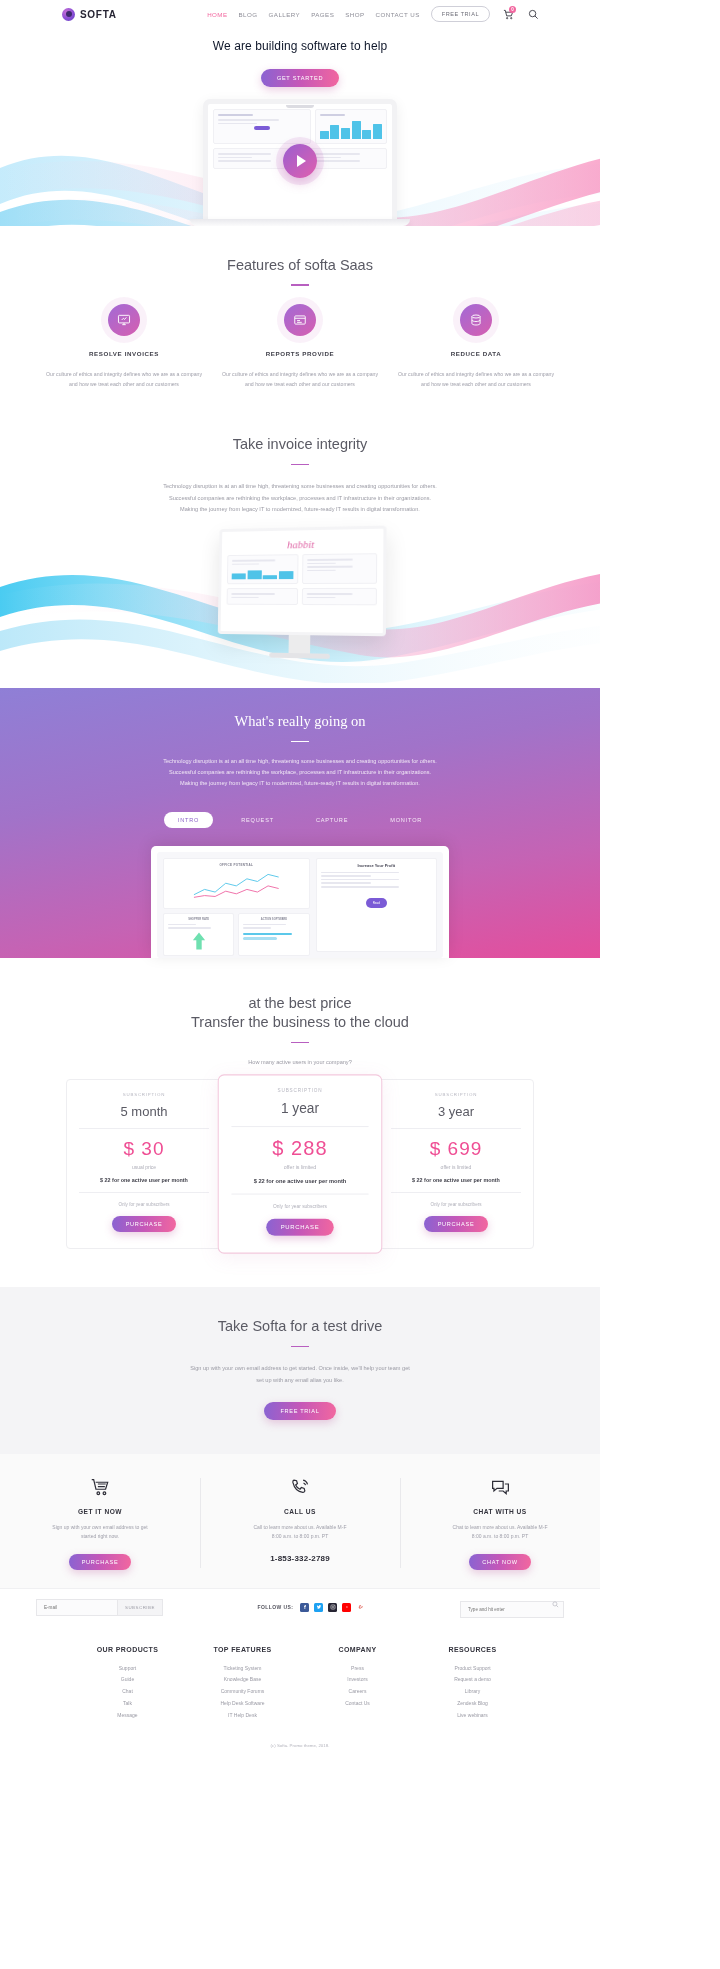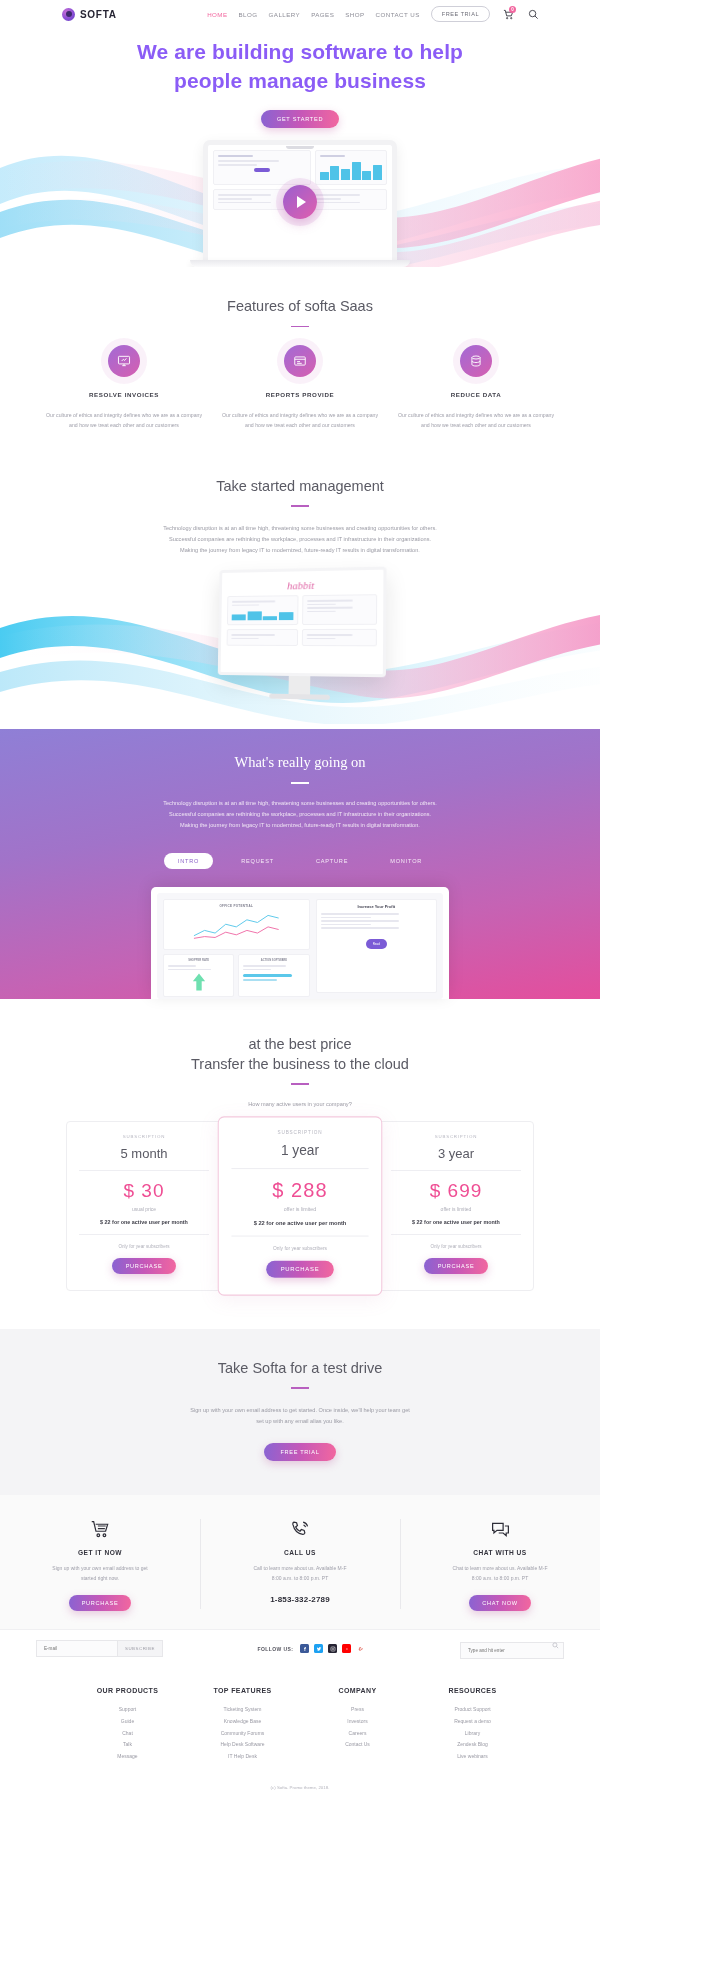--- a/index.html
+++ b/index.html
@@ -51,21 +51,21 @@
   .icon-btn svg { width: 11px; height: 11px; display: block; margin: 2px auto; }
   .cart-badge {
     position: absolute; top: -1px; right: -1px;
     background: #f2679f; color: #fff; font-size: 4.5px; font-weight: bold;
     border-radius: 50%; width: 7px; height: 7px; line-height: 7px; text-align: center;
   }
 
   
   .hero { position: relative; text-align: center; padding-top: 10px; overflow: hidden; }
   .hero-title {
-    font-size: 21px; font-weight: 700; color: #8b5cf6;
+    font-size: 12px; font-weight: 400; color: #0f172a;
     line-height: 1.38; letter-spacing: .1px;
   }
   .btn-grad {
     display: inline-block; border: none; cursor: pointer;
     background: linear-gradient(95deg, #8a63d2 0%, #c557b8 50%, #f2679f 100%);
     color: #fff; border-radius: 20px;
     font-size: 5.6px; letter-spacing: .7px; padding: 6px 16px;
     box-shadow: 0 3px 8px rgba(190,90,160,.30);
   }
   .hero .btn-grad { margin-top: 14px; }
@@ -287,21 +287,20 @@
           <circle cx="10" cy="10" r="7"></circle>
             <path d="M15 15l6 6"></path>
         </svg>
       </div>
     </div>
   </div>
 
   <div class="hero">
     <div class="hero-title">
       <div>We are building software to help</div>
-      <div>people manage business</div>
     </div>
     <button class="btn-grad">GET STARTED</button>
 
     <div class="wave-wrap">
       <svg width="720" height="190" viewBox="0 0 720 190">
         <defs>
           <linearGradient id="wL" x1="0" y1="0" x2="1" y2="0">
             <stop offset="0%" stop-color="#bfe9fb" stop-opacity=".9"></stop>
             <stop offset="100%" stop-color="#e8f6fd" stop-opacity="0"></stop>
           </linearGradient>
@@ -403,21 +402,21 @@
             <path d="M5 12c0 1.4 3.1 2.6 7 2.6s7-1.2 7-2.6"></path>
           </svg>
         </div>
         <div class="feature-name">REDUCE DATA</div>
         <div class="feature-text">Our culture of ethics and integrity defines who we are as a company and how we treat each other and our customers</div>
       </div>
     </div>
   </div>
 
   <div class="section invoice-sec">
-    <div class="sec-title">Take started management</div>
+    <div class="sec-title">Take invoice integrity</div>
     <div class="sec-rule"></div>
     <div class="sec-desc invoice-desc">
       <div>Technology disruption is at an all time high, threatening some businesses and creating opportunities for others.</div>
       <div>Successful companies are rethinking the workplace, processes and IT infrastructure in their organizations.</div>
       <div>Making the journey from legacy IT to modernized, future-ready IT results in digital transformation.</div>
     </div>
 
     <div class="monitor-wrap">
       <div class="wave2">
         <svg width="720" height="140" viewBox="0 0 720 140">

